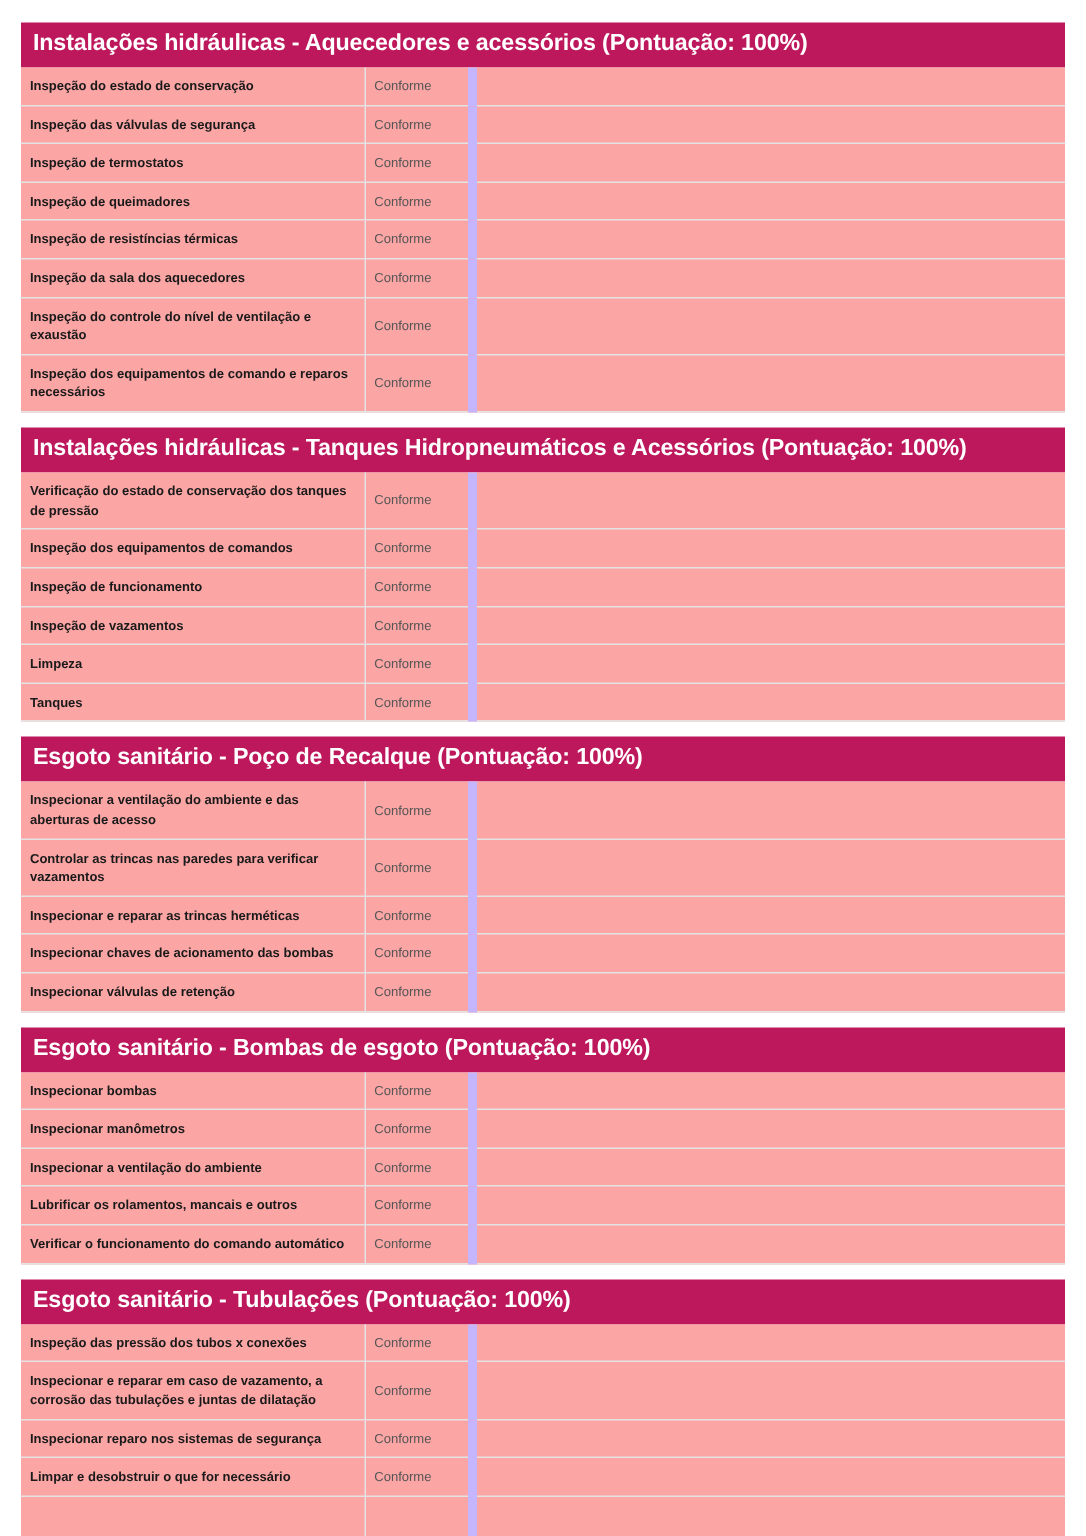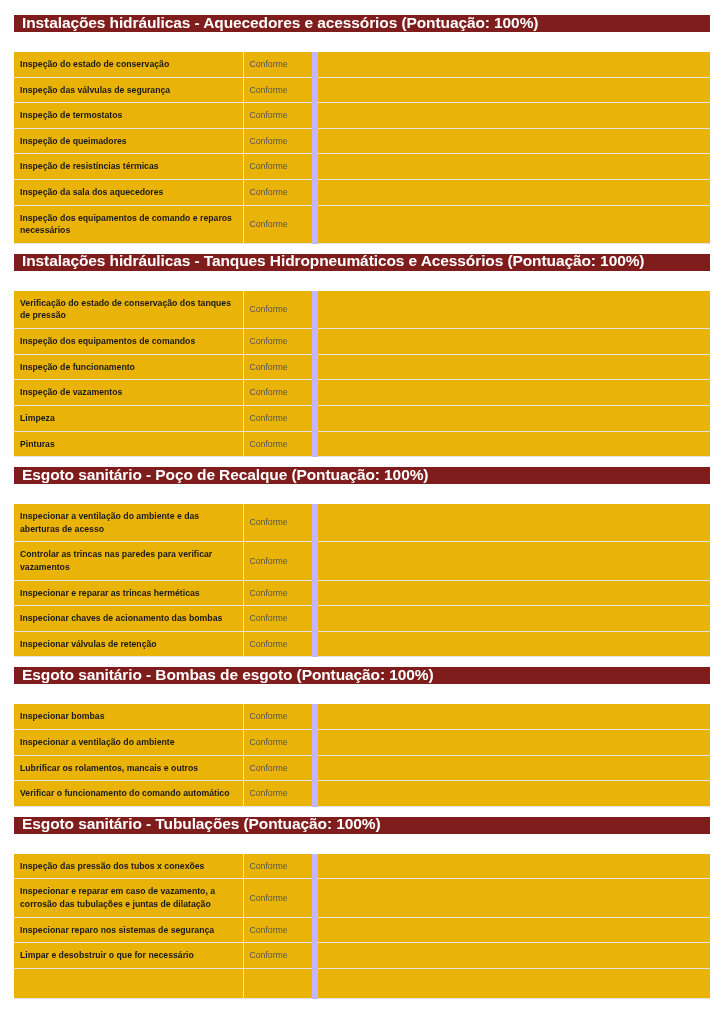--- a/index.html
+++ b/index.html
@@ -21,46 +21,45 @@
     box-sizing: border-box;
     padding: 14px 14px 0 14px;
     display: flex;
     flex-direction: column;
   }
   .report-body {
     flex: 0 0 auto;
   }
   
   .section-header {
-    background: #7f1d1d;
+    background: #be185d;
     color: #ffffff;
     font-size: 15.5px;
     font-weight: bold;
     letter-spacing: -0.1px;
     padding: 6px 0 7px 8px;
     line-height: 1.22;
     margin: 0;
     box-sizing: border-box;
-    height: 17px;
+    height: 30px;
     display: flex;
     align-items: center;
   }
   .section-block {
     margin-bottom: 10px;
   }
   .section-block:first-child {
     margin-top: 1px;
   }
   
   table.items {
     width: 100%;
     border-collapse: collapse;
     table-layout: fixed;
-    background: #eab308;
-    margin-top: 20px;
+    background: #fca5a5;
   }
   table.items td {
     border-bottom: 1px solid #e3e3e3;
     vertical-align: middle;
     font-size: 8.7px;
     line-height: 1.45;
     padding: 6px 6px 6px 6px;
     box-sizing: border-box;
   }
   td.col-label {
@@ -124,20 +123,25 @@
               <td class="col-label">Inspeção de resistíncias térmicas</td>
               <td class="col-status">Conforme</td>
               <td class="col-notes"></td>
             </tr>
             <tr class="row-1line">
               <td class="col-label">Inspeção da sala dos aquecedores</td>
               <td class="col-status">Conforme</td>
               <td class="col-notes"></td>
             </tr>
             <tr class="row-2line">
+              <td class="col-label">Inspeção do controle do nível de ventilação e exaustão</td>
+              <td class="col-status">Conforme</td>
+              <td class="col-notes"></td>
+            </tr>
+            <tr class="row-2line">
               <td class="col-label">Inspeção dos equipamentos de comando e reparos necessários</td>
               <td class="col-status">Conforme</td>
               <td class="col-notes"></td>
             </tr>
           </tbody>
         </table>
       </div>
       <div class="section-block">
         <div class="section-header">Instalações hidráulicas - Tanques Hidropneumáticos e Acessórios (Pontuação: 100%)</div>
         <table class="items">
@@ -161,21 +165,21 @@
               <td class="col-label">Inspeção de vazamentos</td>
               <td class="col-status">Conforme</td>
               <td class="col-notes"></td>
             </tr>
             <tr class="row-1line">
               <td class="col-label">Limpeza</td>
               <td class="col-status">Conforme</td>
               <td class="col-notes"></td>
             </tr>
             <tr class="row-1line">
-              <td class="col-label">Pinturas</td>
+              <td class="col-label">Tanques</td>
               <td class="col-status">Conforme</td>
               <td class="col-notes"></td>
             </tr>
           </tbody>
         </table>
       </div>
       <div class="section-block">
         <div class="section-header">Esgoto sanitário - Poço de Recalque (Pontuação: 100%)</div>
         <table class="items">
           <tbody>
@@ -206,20 +210,25 @@
             </tr>
           </tbody>
         </table>
       </div>
       <div class="section-block">
         <div class="section-header">Esgoto sanitário - Bombas de esgoto (Pontuação: 100%)</div>
         <table class="items">
           <tbody>
             <tr class="row-1line">
               <td class="col-label">Inspecionar bombas</td>
+              <td class="col-status">Conforme</td>
+              <td class="col-notes"></td>
+            </tr>
+            <tr class="row-1line">
+              <td class="col-label">Inspecionar manômetros</td>
               <td class="col-status">Conforme</td>
               <td class="col-notes"></td>
             </tr>
             <tr class="row-1line">
               <td class="col-label">Inspecionar a ventilação do ambiente</td>
               <td class="col-status">Conforme</td>
               <td class="col-notes"></td>
             </tr>
             <tr class="row-1line">
               <td class="col-label">Lubrificar os rolamentos, mancais e outros</td>

